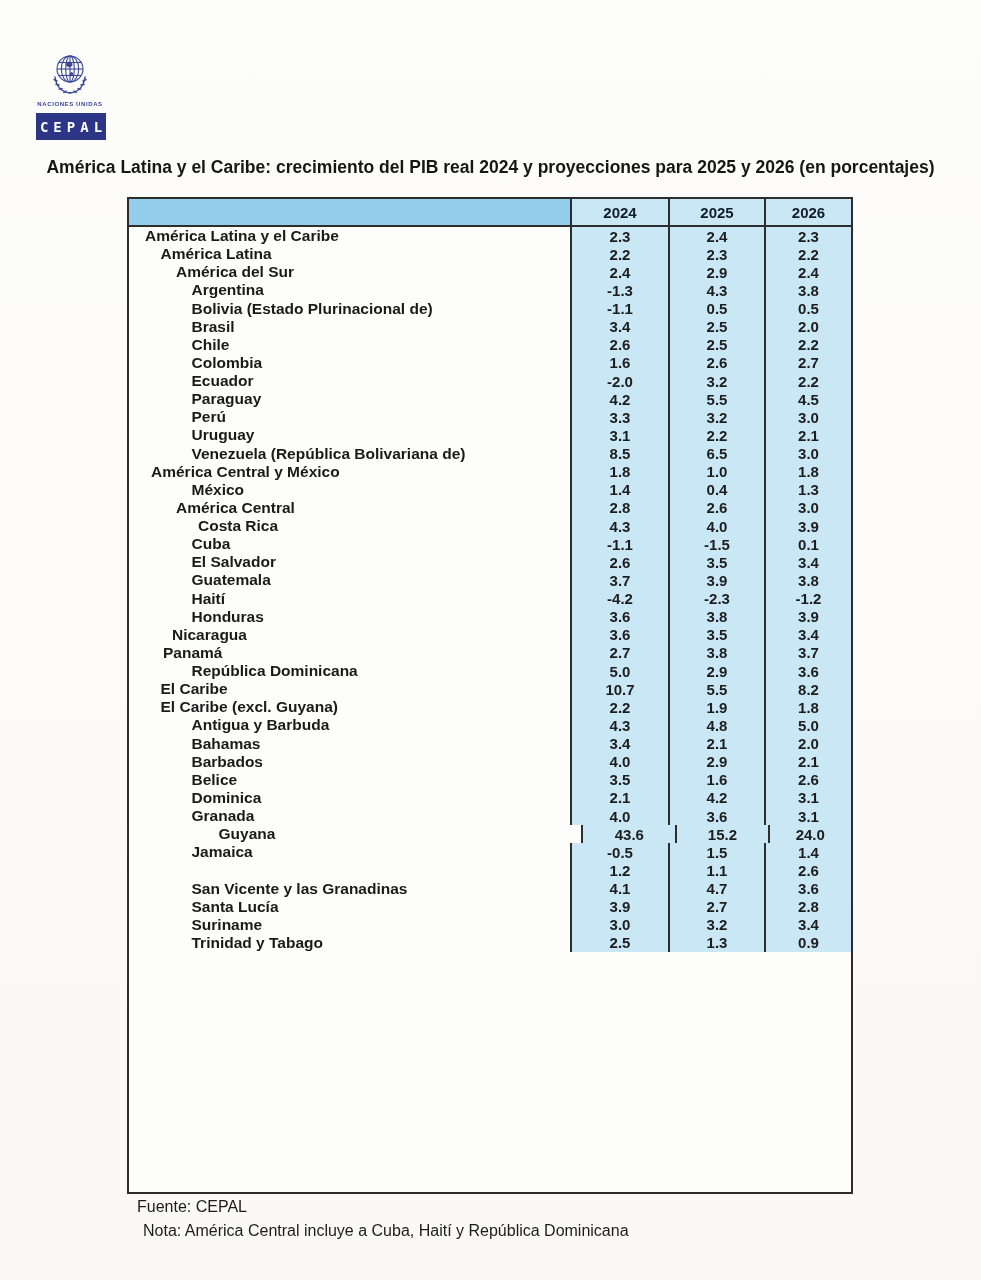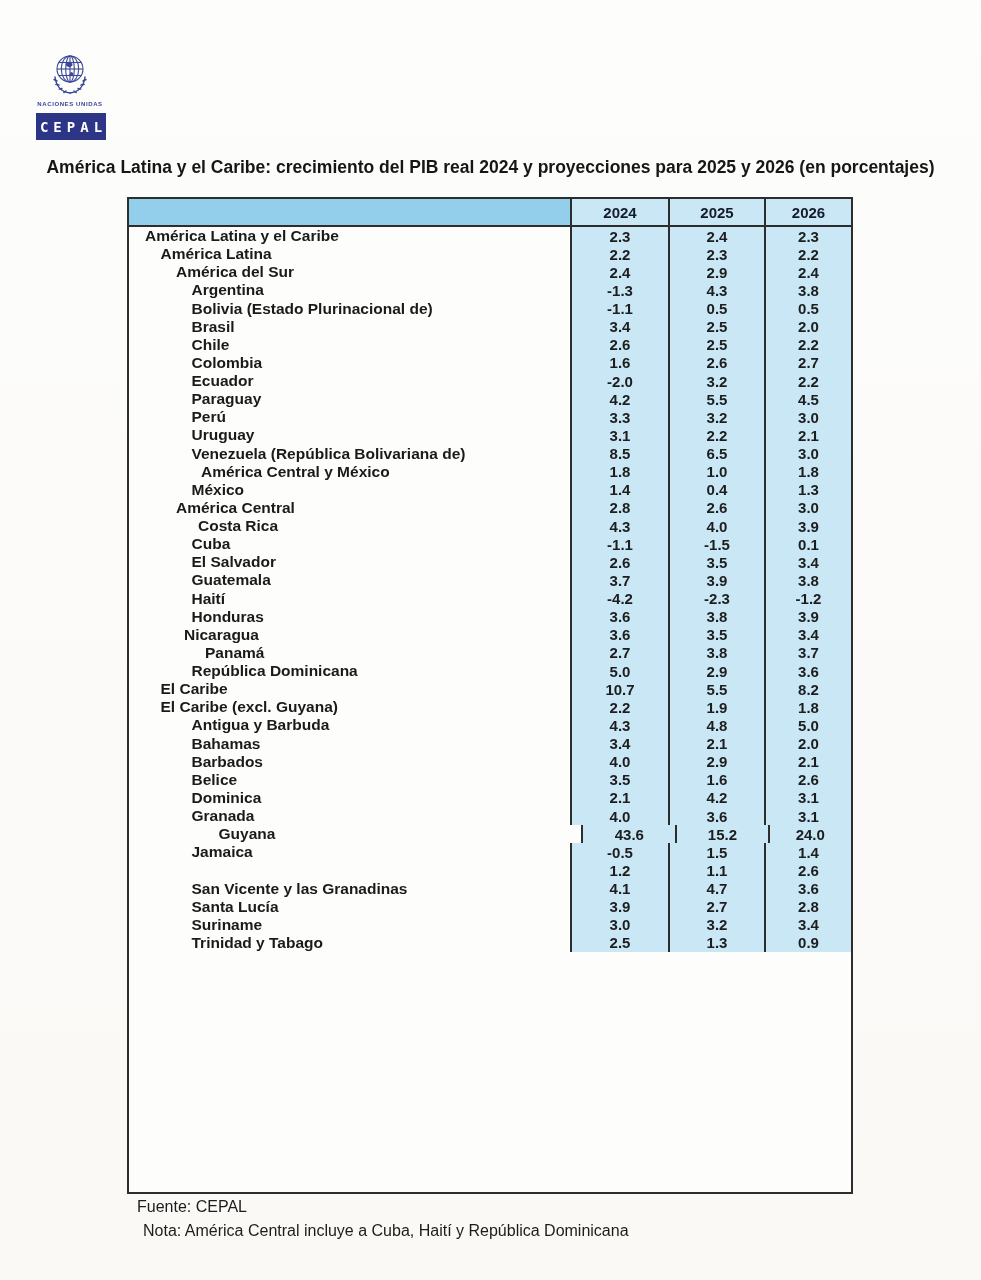--- a/index.html
+++ b/index.html
@@ -182,21 +182,21 @@
           <div class="cell val w1">2.2</div>
           <div class="cell val w2">2.1</div>
         </div>
         <div class="trow">
           <div class="cell name" style="padding-left: 62.5px;">Venezuela (República Bolivariana de)</div>
           <div class="cell val w0">8.5</div>
           <div class="cell val w1">6.5</div>
           <div class="cell val w2">3.0</div>
         </div>
         <div class="trow bold">
-          <div class="cell name" style="padding-left: 72px;">América Central y México</div>
+          <div class="cell name" style="padding-left: 22px;">América Central y México</div>
           <div class="cell val w0">1.8</div>
           <div class="cell val w1">1.0</div>
           <div class="cell val w2">1.8</div>
         </div>
         <div class="trow">
           <div class="cell name" style="padding-left: 62.5px;">México</div>
           <div class="cell val w0">1.4</div>
           <div class="cell val w1">0.4</div>
           <div class="cell val w2">1.3</div>
         </div>
@@ -236,27 +236,27 @@
           <div class="cell val w1">-2.3</div>
           <div class="cell val w2">-1.2</div>
         </div>
         <div class="trow">
           <div class="cell name" style="padding-left: 62.5px;">Honduras</div>
           <div class="cell val w0">3.6</div>
           <div class="cell val w1">3.8</div>
           <div class="cell val w2">3.9</div>
         </div>
         <div class="trow">
-          <div class="cell name" style="padding-left: 55px;">Nicaragua</div>
+          <div class="cell name" style="padding-left: 43px;">Nicaragua</div>
           <div class="cell val w0">3.6</div>
           <div class="cell val w1">3.5</div>
           <div class="cell val w2">3.4</div>
         </div>
         <div class="trow">
-          <div class="cell name" style="padding-left: 76px;">Panamá</div>
+          <div class="cell name" style="padding-left: 34px;">Panamá</div>
           <div class="cell val w0">2.7</div>
           <div class="cell val w1">3.8</div>
           <div class="cell val w2">3.7</div>
         </div>
         <div class="trow">
           <div class="cell name" style="padding-left: 62.5px;">República Dominicana</div>
           <div class="cell val w0">5.0</div>
           <div class="cell val w1">2.9</div>
           <div class="cell val w2">3.6</div>
         </div>

